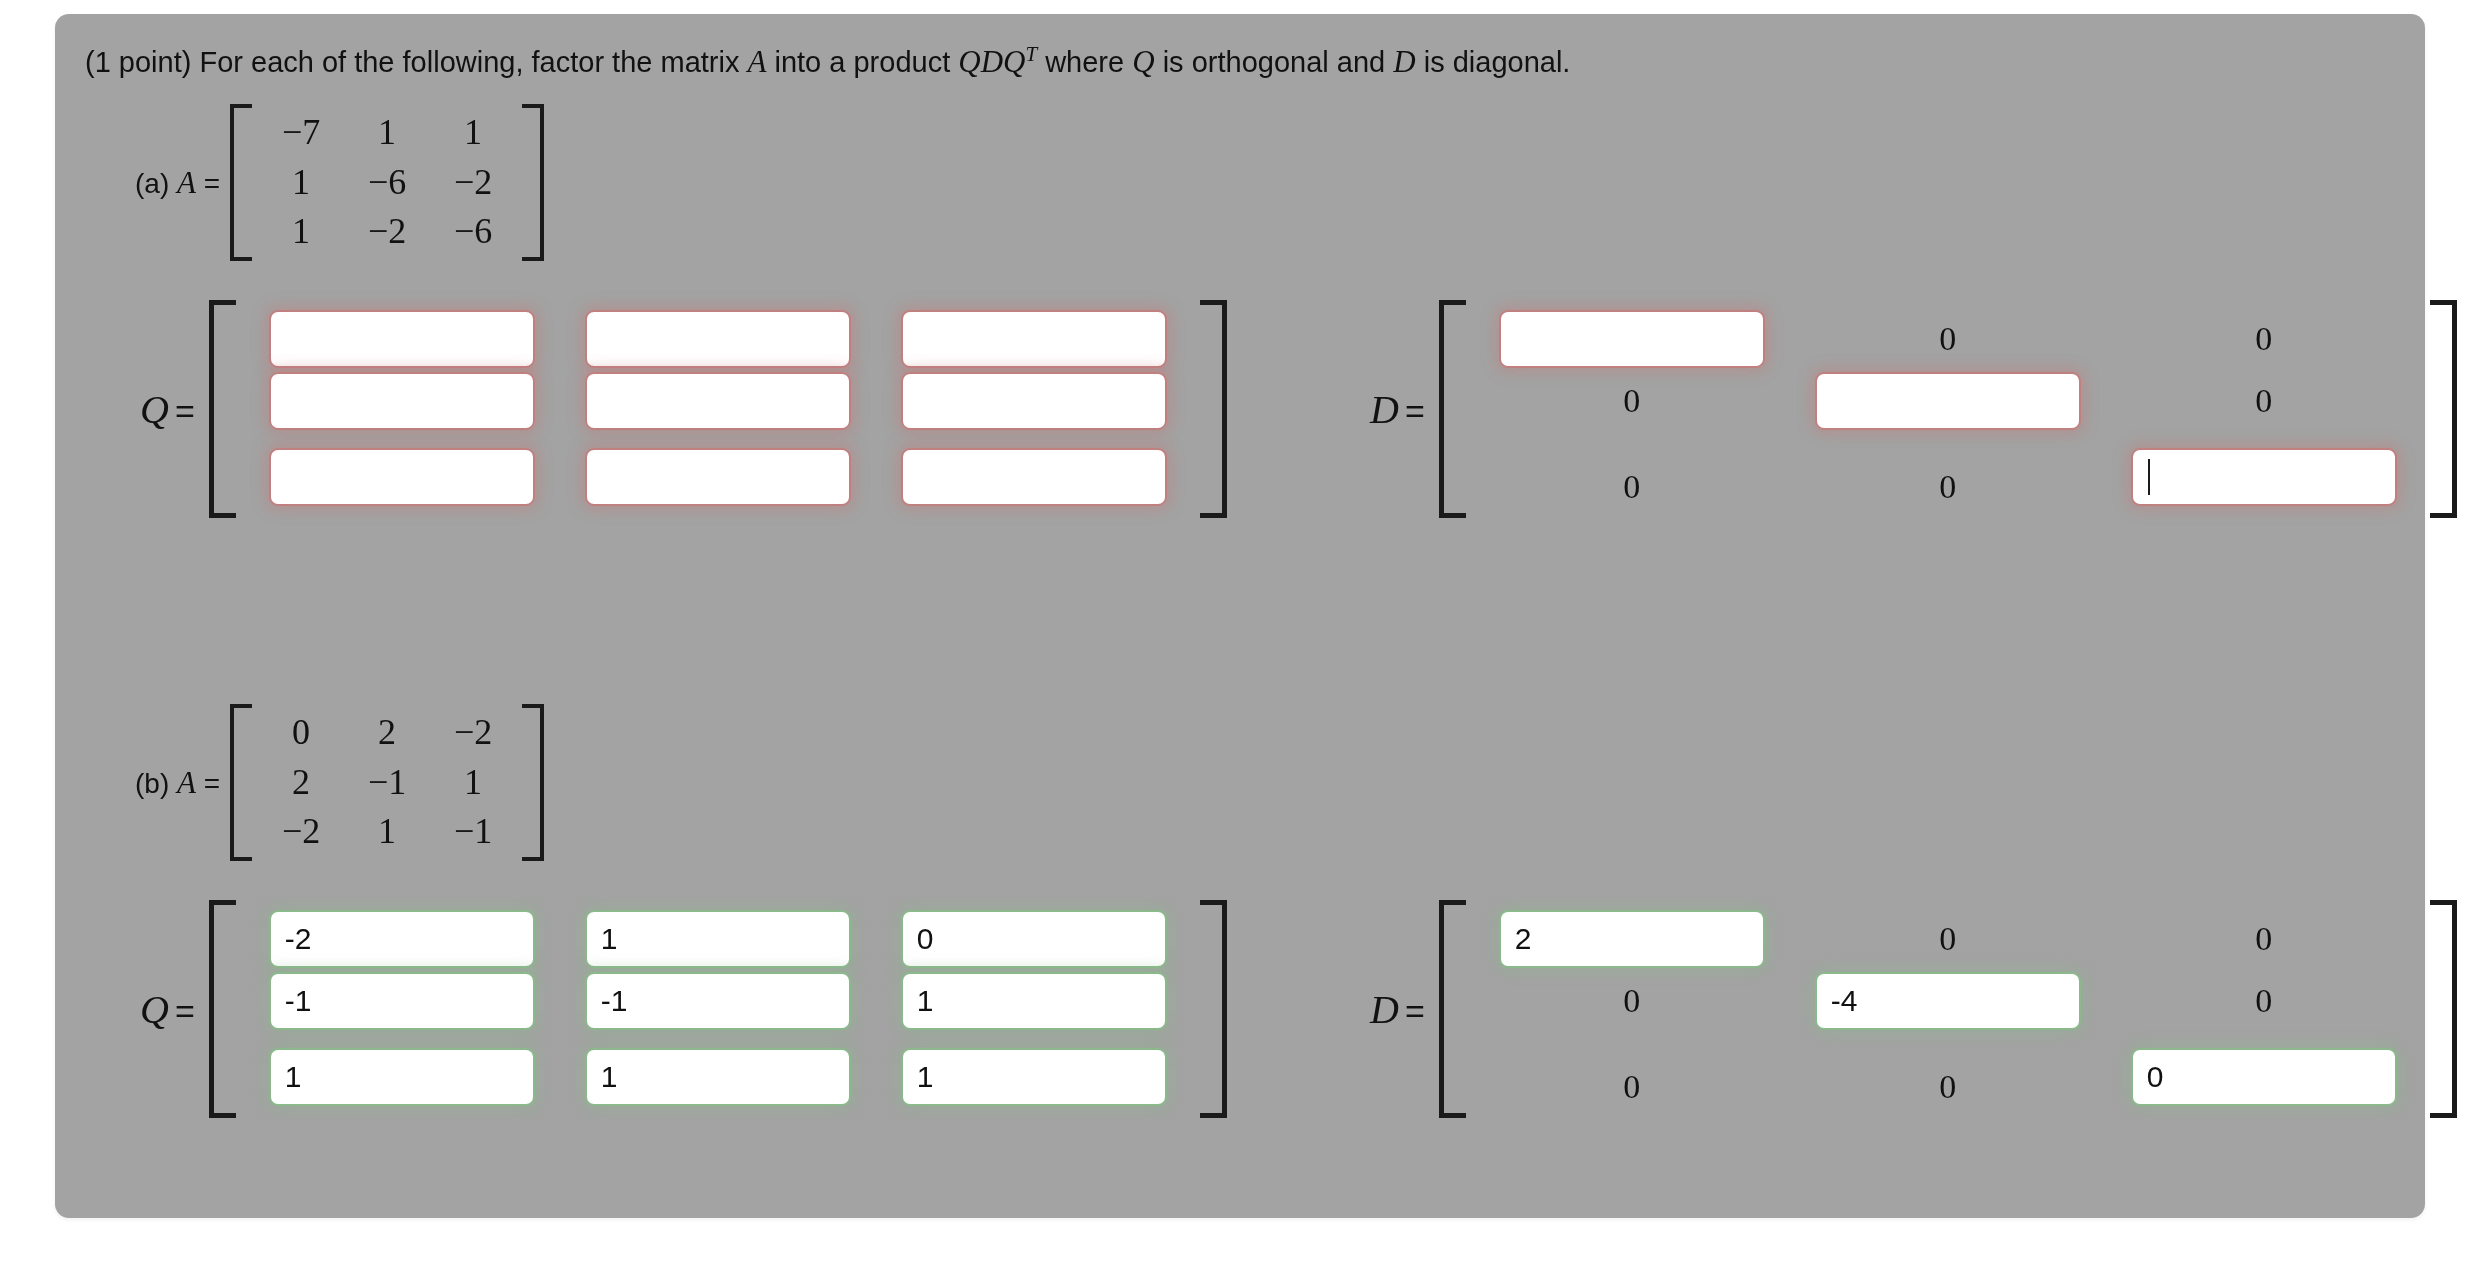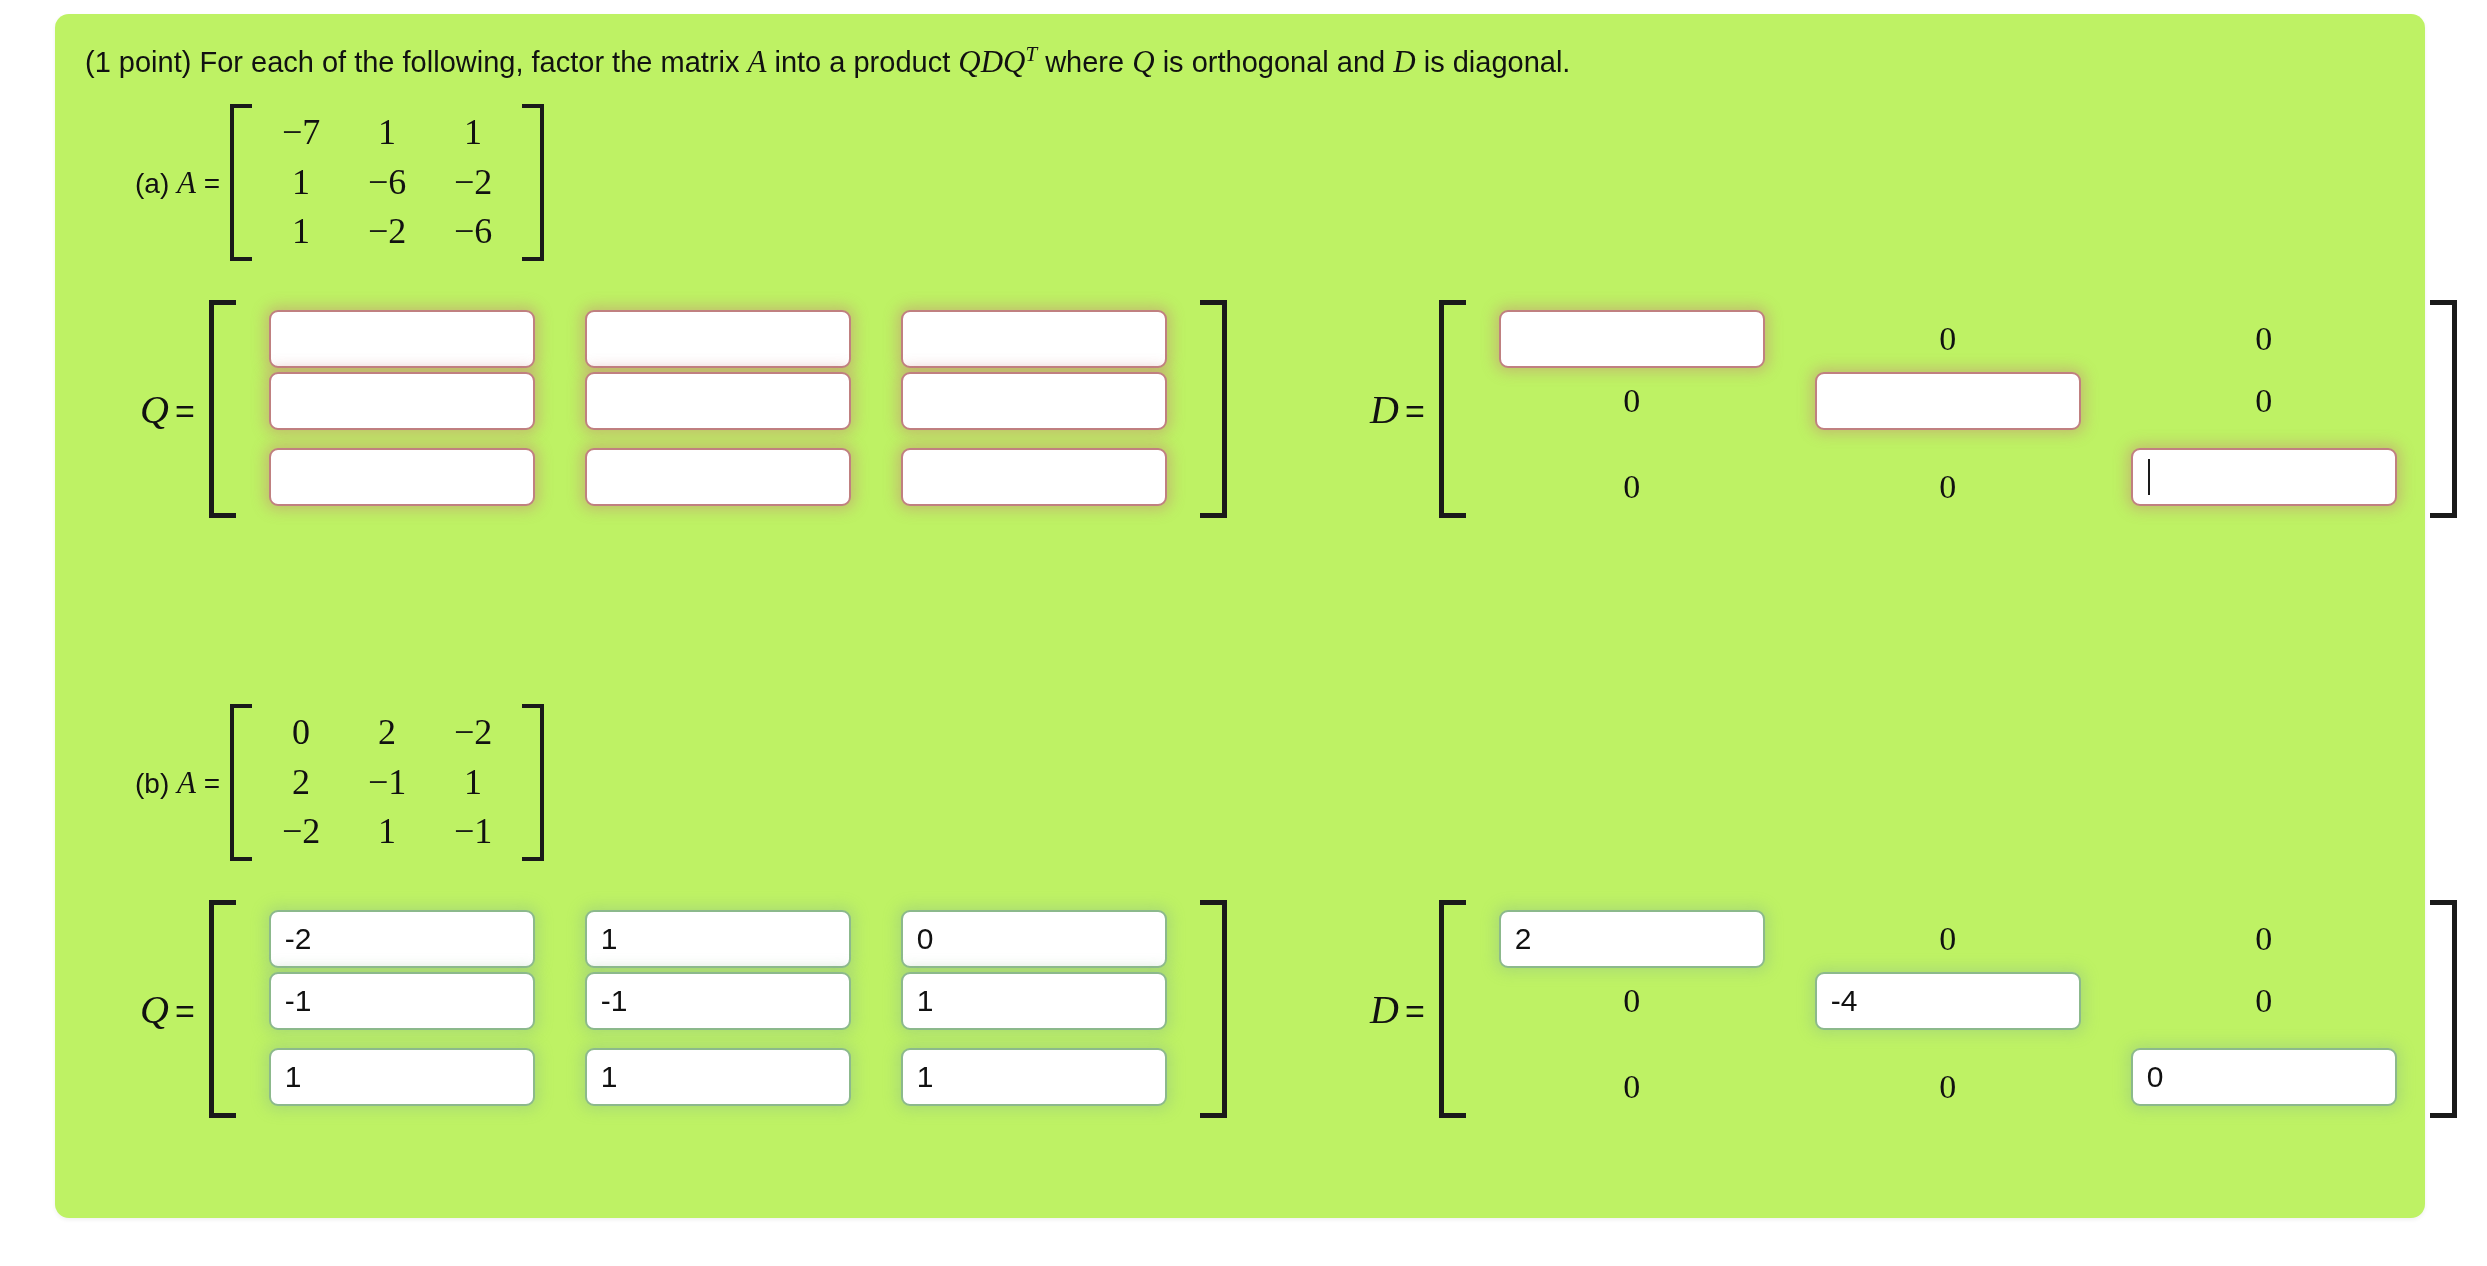--- a/index.html
+++ b/index.html
@@ -20,21 +20,21 @@
     height: 1266px;
   }
 
   
   .problem-card {
     position: absolute;
     left: 55px;
     top: 14px;
     width: 2370px;
     height: 1204px;
-    background: #bef264;
+    background: #a3a3a3;
     border-radius: 14px;
     box-shadow: 0 2px 4px rgba(0,0,0,0.06);
   }
 
   
   .prompt {
     position: absolute;
     left: 30px;
     top: 28px;
     font-size: 29px;

